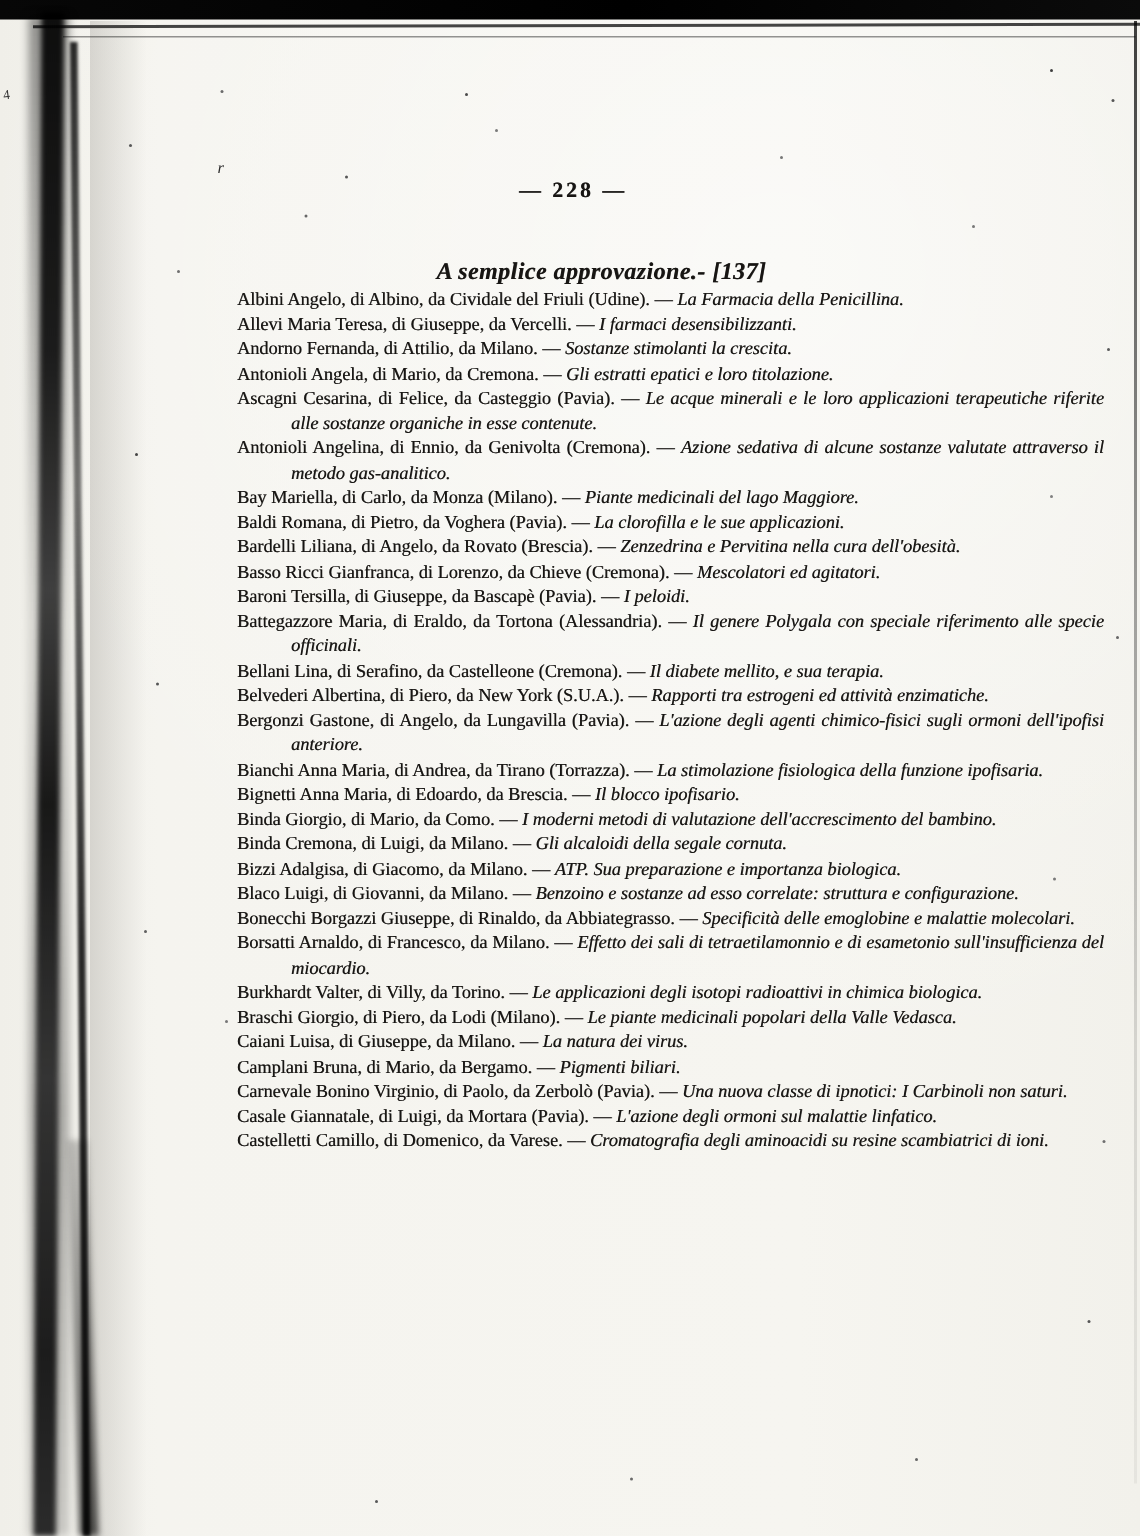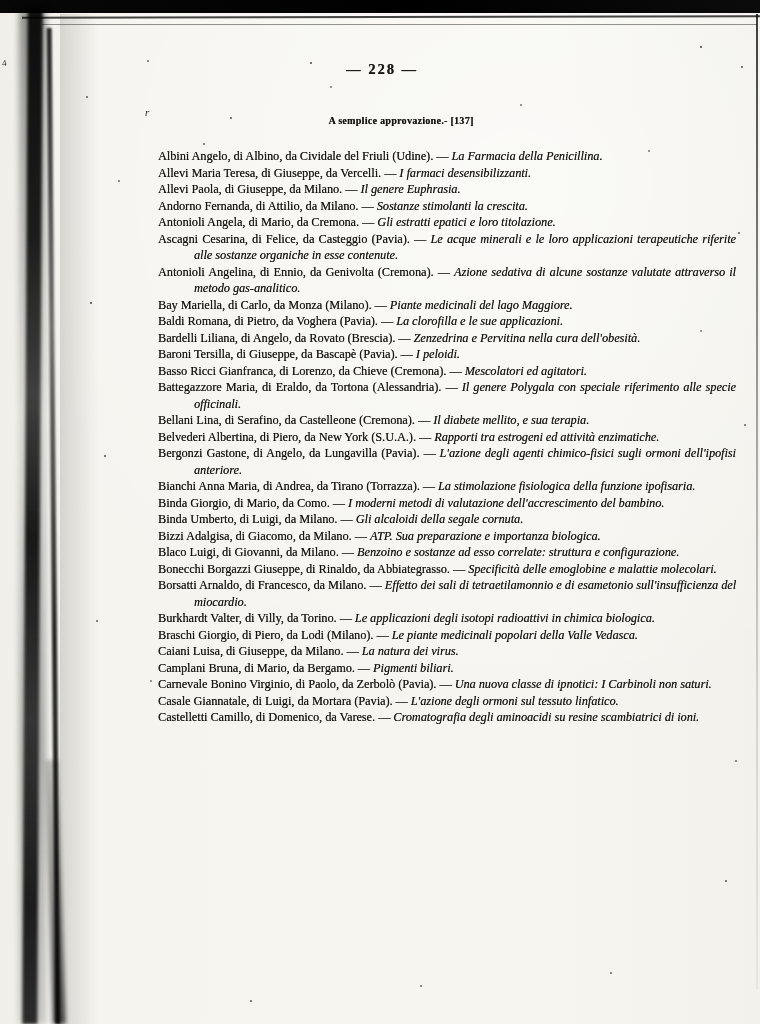--- a/index.html
+++ b/index.html
@@ -86,36 +86,37 @@
   .edge-mark {
     position: absolute; left: 2px; top: 58px;
     font-size: 9px; color: #333; transform: rotate(-8deg);
   }
   
   .content {
     position: absolute; left: 158px; top: 0; width: 578px;
     text-shadow: 0.25px 0 0 rgba(20,18,16,.7);
   }
   .page-number {
-    margin-top: 61px;
+    margin-top: 119px;
     text-align: center;
     padding-right: 130px;
     font-size: 14.5px;
     letter-spacing: 2px;
     font-weight: bold;
   }
   .heading {
     margin: 37px 0 0 0;
     text-align: center;
     padding-right: 92px;
-    font-size: 10px;
+    font-size: 16px;
     font-weight: bold;
     letter-spacing: 0.3px;
-  }
-  .entries { margin-top: 22px; }
+    font-style: italic;
+  }
+  .entries { margin-top: 0; }
   .entry {
     margin: 0;
     font-size: 12.2px;
     line-height: 16.5px;
     text-align: justify;
     padding-left: 36px;
     text-indent: -36px;
   }
   .entry-title { font-style: italic; }
 </style>
@@ -138,74 +139,74 @@
   <div class="edge-mark">4</div>
 
   <main class="content">
     <div class="page-number">— 228 —</div>
     <h1 class="heading">A semplice approvazione.- [137]</h1>
     <div class="entries" id="entry-list">
   <p class="entry"><span class="entry-name">Albini Angelo, di Albino, da Cividale del Friuli (Udine).</span><span class="entry-sep"> — </span><span class="entry-title">La Farmacia della Penicillina.</span></p>
 
   <p class="entry"><span class="entry-name">Allevi Maria Teresa, di Giuseppe, da Vercelli.</span><span class="entry-sep"> — </span><span class="entry-title">I farmaci desensibilizzanti.</span></p>
 
-  <p class="entry"><span class="entry-name">Allevi Paola, di Giuseppe, da Milano.</span><span class="entry-sep"> — </span><span class="entry-title">Il genere Euphrasia.</span></p>
 
 
   <p class="entry"><span class="entry-name">Andorno Fernanda, di Attilio, da Milano.</span><span class="entry-sep"> — </span><span class="entry-title">Sostanze stimolanti la crescita.</span></p>
 
   <p class="entry"><span class="entry-name">Antonioli Angela, di Mario, da Cremona.</span><span class="entry-sep"> — </span><span class="entry-title">Gli estratti epatici e loro titolazione.</span></p>
 
   <p class="entry"><span class="entry-name">Ascagni Cesarina, di Felice, da Casteggio (Pavia).</span><span class="entry-sep"> — </span><span class="entry-title">Le acque minerali e le loro applicazioni terapeutiche riferite alle sostanze organiche in esse contenute.</span></p>
 
   <p class="entry"><span class="entry-name">Antonioli Angelina, di Ennio, da Genivolta (Cremona).</span><span class="entry-sep"> — </span><span class="entry-title">Azione sedativa di alcune sostanze valutate attraverso il metodo gas-analitico.</span></p>
 
   <p class="entry"><span class="entry-name">Bay Mariella, di Carlo, da Monza (Milano).</span><span class="entry-sep"> — </span><span class="entry-title">Piante medicinali del lago Maggiore.</span></p>
 
   <p class="entry"><span class="entry-name">Baldi Romana, di Pietro, da Voghera (Pavia).</span><span class="entry-sep"> — </span><span class="entry-title">La clorofilla e le sue applicazioni.</span></p>
 
   <p class="entry"><span class="entry-name">Bardelli Liliana, di Angelo, da Rovato (Brescia).</span><span class="entry-sep"> — </span><span class="entry-title">Zenzedrina e Pervitina nella cura dell'obesità.</span></p>
 
+  <p class="entry"><span class="entry-name">Basso Ricci Gianfranca, di Lorenzo, da Chieve (Cremona).</span><span class="entry-sep"> — </span><span class="entry-title">Mescolatori ed agitatori.</span></p>
+
   <p class="entry"><span class="entry-name">Baroni Tersilla, di Giuseppe, da Bascapè (Pavia).</span><span class="entry-sep"> — </span><span class="entry-title">I peloidi.</span></p>
 
-  <p class="entry"><span class="entry-name">Basso Ricci Gianfranca, di Lorenzo, da Chieve (Cremona).</span><span class="entry-sep"> — </span><span class="entry-title">Mescolatori ed agitatori.</span></p>
-
   <p class="entry"><span class="entry-name">Battegazzore Maria, di Eraldo, da Tortona (Alessandria).</span><span class="entry-sep"> — </span><span class="entry-title">Il genere Polygala con speciale riferimento alle specie officinali.</span></p>
 
   <p class="entry"><span class="entry-name">Bellani Lina, di Serafino, da Castelleone (Cremona).</span><span class="entry-sep"> — </span><span class="entry-title">Il diabete mellito, e sua terapia.</span></p>
 
   <p class="entry"><span class="entry-name">Belvederi Albertina, di Piero, da New York (S.U.A.).</span><span class="entry-sep"> — </span><span class="entry-title">Rapporti tra estrogeni ed attività enzimatiche.</span></p>
 
   <p class="entry"><span class="entry-name">Bergonzi Gastone, di Angelo, da Lungavilla (Pavia).</span><span class="entry-sep"> — </span><span class="entry-title">L'azione degli agenti chimico-fisici sugli ormoni dell'ipofisi anteriore.</span></p>
 
 
   <p class="entry"><span class="entry-name">Bianchi Anna Maria, di Andrea, da Tirano (Torrazza).</span><span class="entry-sep"> — </span><span class="entry-title">La stimolazione fisiologica della funzione ipofisaria.</span></p>
 
+  <p class="entry"><span class="entry-name">Bignetti Anna Maria, di Edoardo, da Brescia.</span><span class="entry-sep"> — </span><span class="entry-title">Il blocco ipofisario.</span></p>
 
   <p class="entry"><span class="entry-name">Binda Giorgio, di Mario, da Como.</span><span class="entry-sep"> — </span><span class="entry-title">I moderni metodi di valutazione dell'accrescimento del bambino.</span></p>
 
-  <p class="entry"><span class="entry-name">Binda Umberto, di Luigi, da Milano.</span><span class="entry-sep"> — </span><span class="entry-title">Gli alcaloidi della segale cornuta.</span></p>
+  <p class="entry"><span class="entry-name">Binda Cremona, di Luigi, da Milano.</span><span class="entry-sep"> — </span><span class="entry-title">Gli alcaloidi della segale cornuta.</span></p>
 
   <p class="entry"><span class="entry-name">Bizzi Adalgisa, di Giacomo, da Milano.</span><span class="entry-sep"> — </span><span class="entry-title">ATP. Sua preparazione e importanza biologica.</span></p>
 
   <p class="entry"><span class="entry-name">Blaco Luigi, di Giovanni, da Milano.</span><span class="entry-sep"> — </span><span class="entry-title">Benzoino e sostanze ad esso correlate: struttura e configurazione.</span></p>
 
   <p class="entry"><span class="entry-name">Bonecchi Borgazzi Giuseppe, di Rinaldo, da Abbiategrasso.</span><span class="entry-sep"> — </span><span class="entry-title">Specificità delle emoglobine e malattie molecolari.</span></p>
 
   <p class="entry"><span class="entry-name">Borsatti Arnaldo, di Francesco, da Milano.</span><span class="entry-sep"> — </span><span class="entry-title">Effetto dei sali di tetraetilamonnio e di esametonio sull'insufficienza del miocardio.</span></p>
 
   <p class="entry"><span class="entry-name">Burkhardt Valter, di Villy, da Torino.</span><span class="entry-sep"> — </span><span class="entry-title">Le applicazioni degli isotopi radioattivi in chimica biologica.</span></p>
 
   <p class="entry"><span class="entry-name">Braschi Giorgio, di Piero, da Lodi (Milano).</span><span class="entry-sep"> — </span><span class="entry-title">Le piante medicinali popolari della Valle Vedasca.</span></p>
 
   <p class="entry"><span class="entry-name">Caiani Luisa, di Giuseppe, da Milano.</span><span class="entry-sep"> — </span><span class="entry-title">La natura dei virus.</span></p>
 
   <p class="entry"><span class="entry-name">Camplani Bruna, di Mario, da Bergamo.</span><span class="entry-sep"> — </span><span class="entry-title">Pigmenti biliari.</span></p>
 
   <p class="entry"><span class="entry-name">Carnevale Bonino Virginio, di Paolo, da Zerbolò (Pavia).</span><span class="entry-sep"> — </span><span class="entry-title">Una nuova classe di ipnotici: I Carbinoli non saturi.</span></p>
 
-  <p class="entry"><span class="entry-name">Casale Giannatale, di Luigi, da Mortara (Pavia).</span><span class="entry-sep"> — </span><span class="entry-title">L'azione degli ormoni sul tessuto linfatico.</span></p>
+  <p class="entry"><span class="entry-name">Casale Giannatale, di Luigi, da Mortara (Pavia).</span><span class="entry-sep"> — </span><span class="entry-title">L'azione degli ormoni sul malattie linfatico.</span></p>
 
   <p class="entry"><span class="entry-name">Castelletti Camillo, di Domenico, da Varese.</span><span class="entry-sep"> — </span><span class="entry-title">Cromatografia degli aminoacidi su resine scambiatrici di ioni.</span></p>
 </div>
   </main>
 
 </div>
 
 </body></html>

